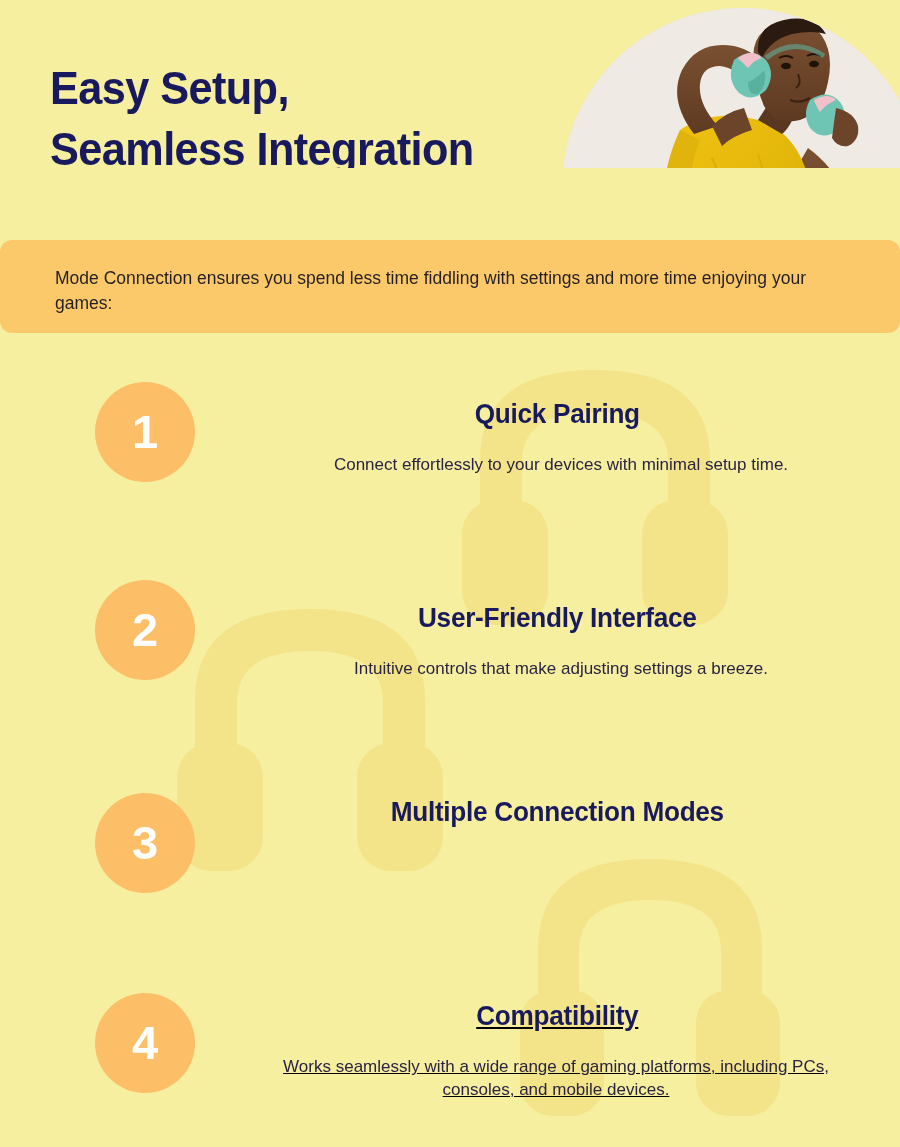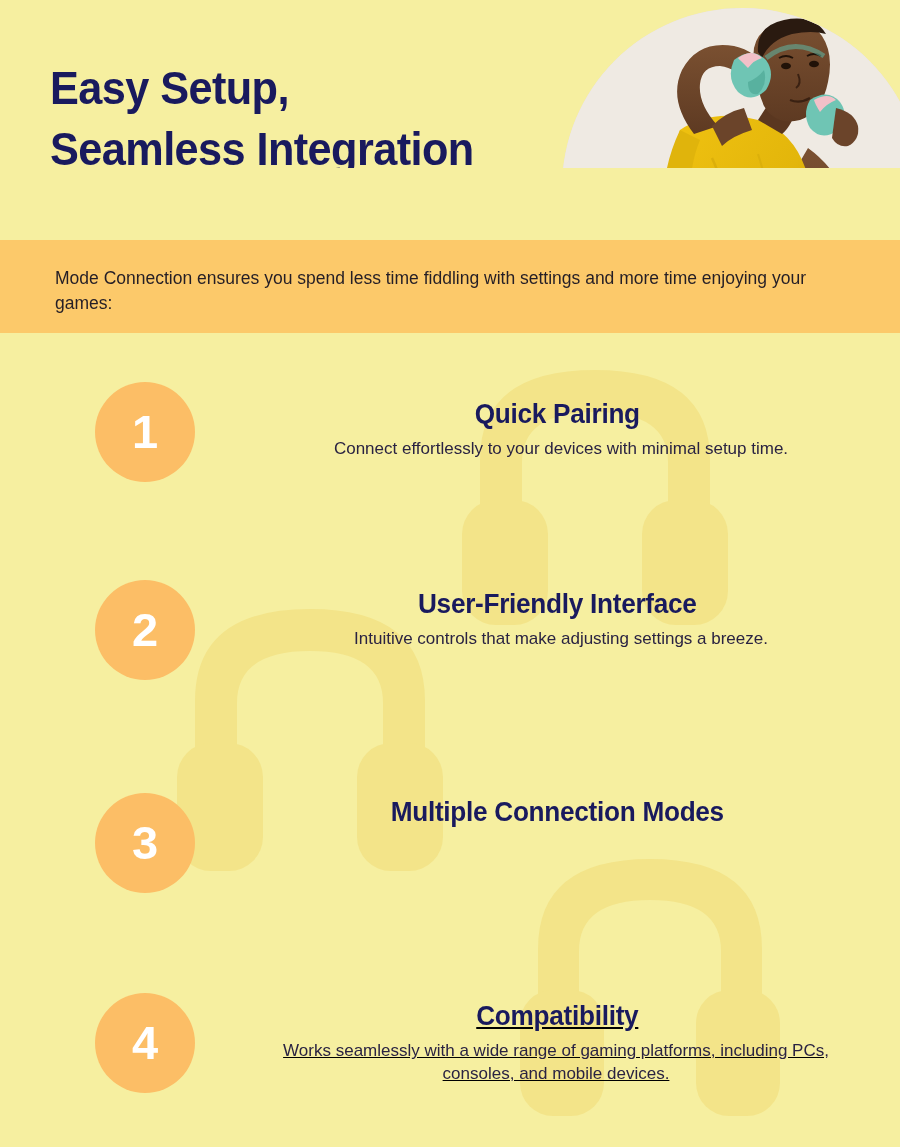--- a/index.html
+++ b/index.html
@@ -32,20 +32,21 @@
     font-family:"Liberation Sans Narrow","Liberation Sans",sans-serif;
     transform:scaleX(0.94);
     transform-origin:left top;
   }
 
   
   .banner {
     position:absolute; left:0; top:240px; width:900px; height:93px;
     background:#FCC96A;
     z-index:5;
+    border-radius:12px;
   }
   .banner-text {
     position:absolute; left:55px; top:26px; width:790px;
     color:#241E26;
     font-size:17.5px;
     line-height:1.45;
   }
 
   
   .watermarks { position:absolute; left:0; top:333px; width:900px; height:814px; overflow:hidden; z-index:1; }
@@ -69,21 +70,21 @@
     color:#191A5E;
     font-size:27px;
     font-weight:bold;
     letter-spacing:-0.3px;
     line-height:1.12;
     font-family:"Liberation Sans Narrow","Liberation Sans",sans-serif;
     transform:scaleX(0.97);
     transform-origin:left center;
   }
   .item-desc {
-    margin-top:9px;
+    margin-top:25px;
     color:#2A2342;
     font-size:17px;
     line-height:1.35;
     max-width:570px;
   }
 </style>
 </head>
 <body>
 
 <div class="page">
@@ -195,21 +196,21 @@
       <div class="item-body" style="top:17px;">
         <div class="item-title">Quick Pairing</div>
         <div class="item-desc">Connect effortlessly to your devices with minimal setup time.</div>
       </div>
     </div>
 
     <div class="item" style="top:580px;">
       <div class="num-circle" style="top:0;">
         <span class="num">2</span>
       </div>
-      <div class="item-body" style="top:9px;">
+      <div class="item-body" style="top:23px;">
         <div class="item-title">User-Friendly Interface</div>
         <div class="item-desc">Intuitive controls that make adjusting settings a breeze.</div>
       </div>
     </div>
 
     <div class="item" style="top:793px;">
       <div class="num-circle" style="top:0;">
         <span class="num">3</span>
       </div>
       <div class="item-body" style="top:4px;">

